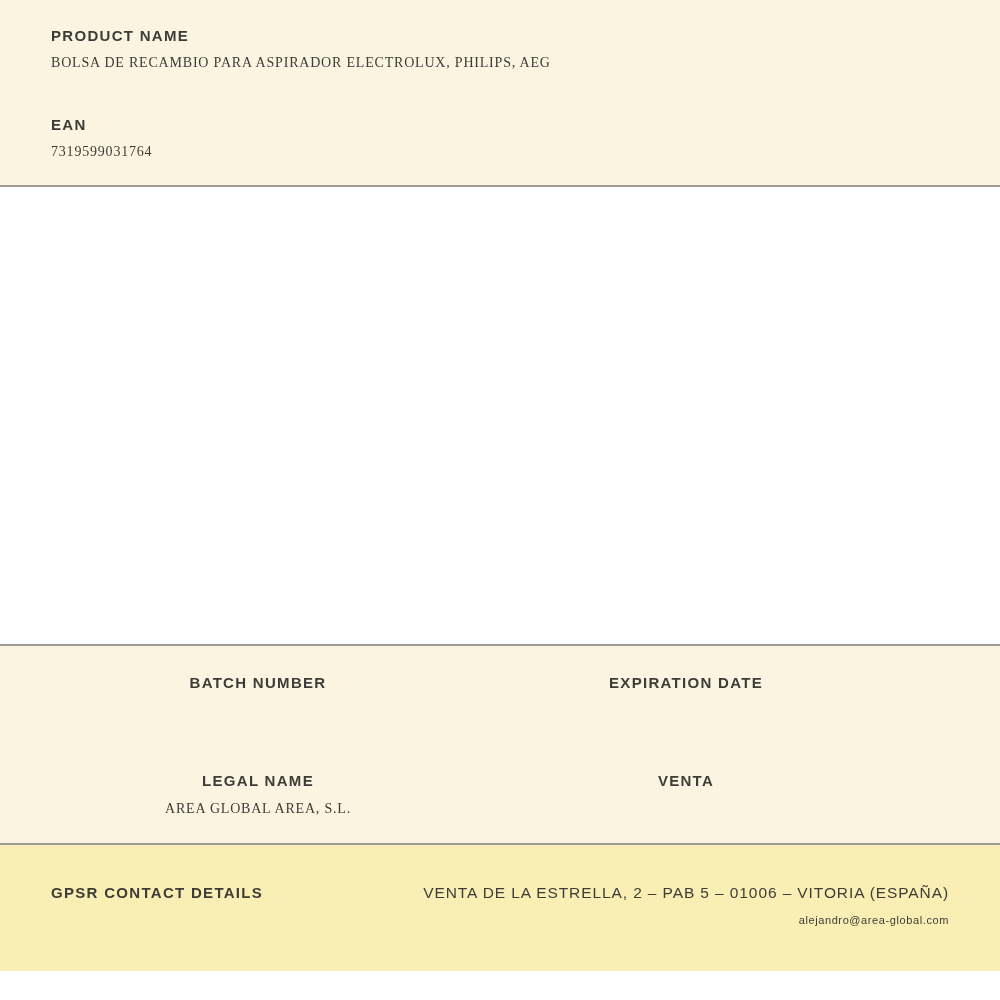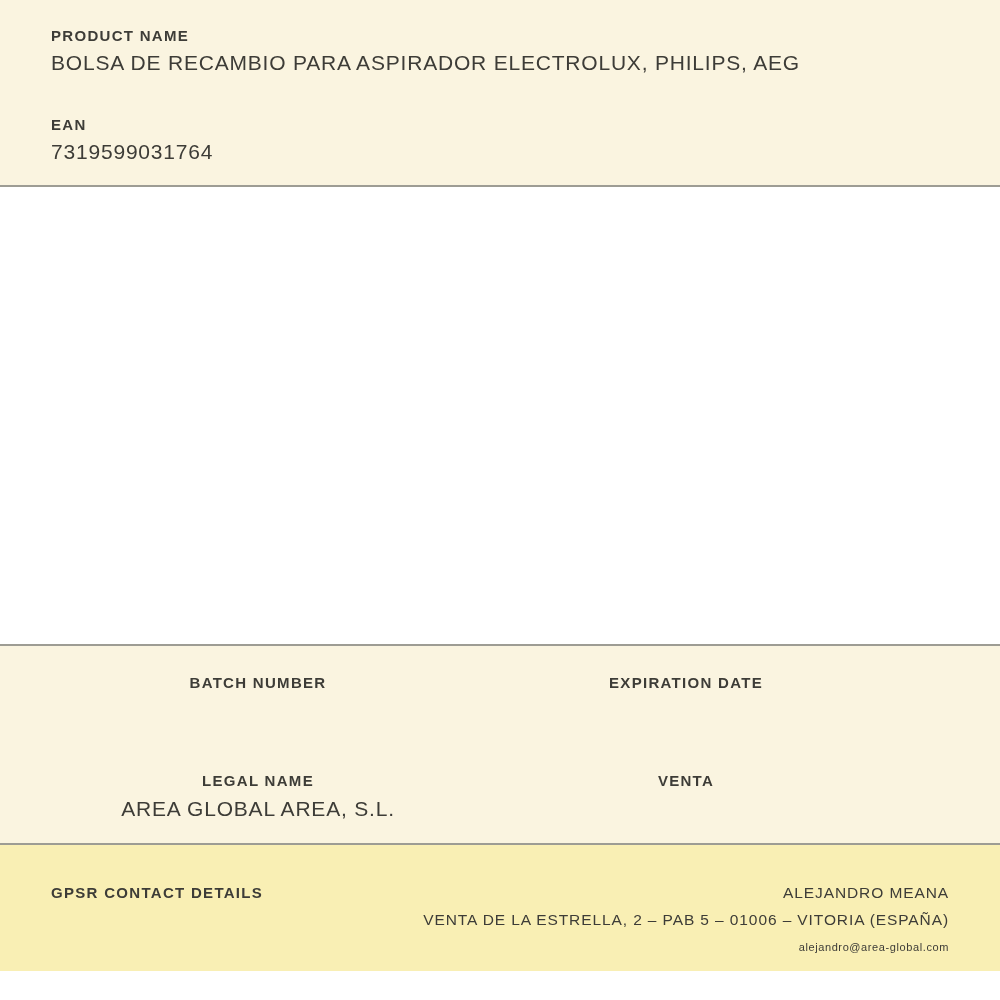--- a/index.html
+++ b/index.html
@@ -23,22 +23,23 @@
   .sec-product{
     background:var(--cream-bg);
     height:185px;flex:none;
     padding:26px 57px 0 51px;
   }
   .field-label{
     font-size:15px;font-weight:700;letter-spacing:1.3px;
     line-height:20px;margin-bottom:7px;
   }
   .field-value{
-    font-size:21px;font-weight:400;letter-spacing:0.8px;
+    font-size:14px;font-weight:400;letter-spacing:0.8px;
     line-height:20px;
+    font-family:Liberation Serif, serif;
   }
   .sec-product .field-value{margin-bottom:42px;}
 
   
   .sec-blank{background:var(--white-bg);height:457px;flex:none;}
 
   
   .sec-details{
     background:var(--cream-bg);
     height:197px;flex:none;
@@ -104,19 +105,18 @@
         <div class="field-label">VENTA</div>
       </div>
     </div>
   </div>
 
   <div class="divider"></div>
 
   <div class="sec-gpsr">
     <div class="gpsr-title">GPSR CONTACT DETAILS</div>
     <div class="gpsr-contact">
-      <div class="gpsr-line">ALEJANDRO MEANA</div>
       <div class="gpsr-line">VENTA DE LA ESTRELLA, 2 – PAB 5 – 01006 – VITORIA (ESPAÑA)</div>
       <div class="gpsr-line gpsr-email">alejandro@area-global.com</div>
     </div>
   </div>
 
 </div>
 
 </body></html>

